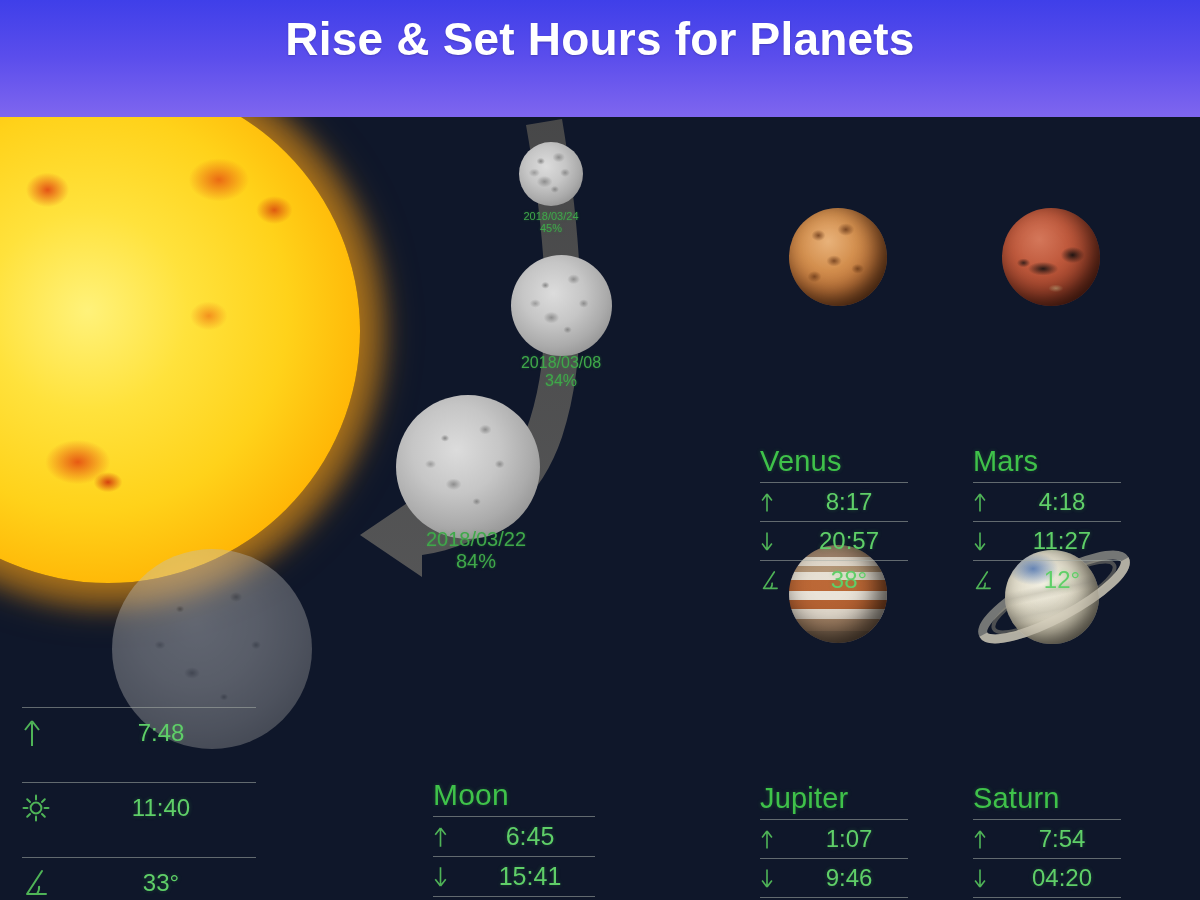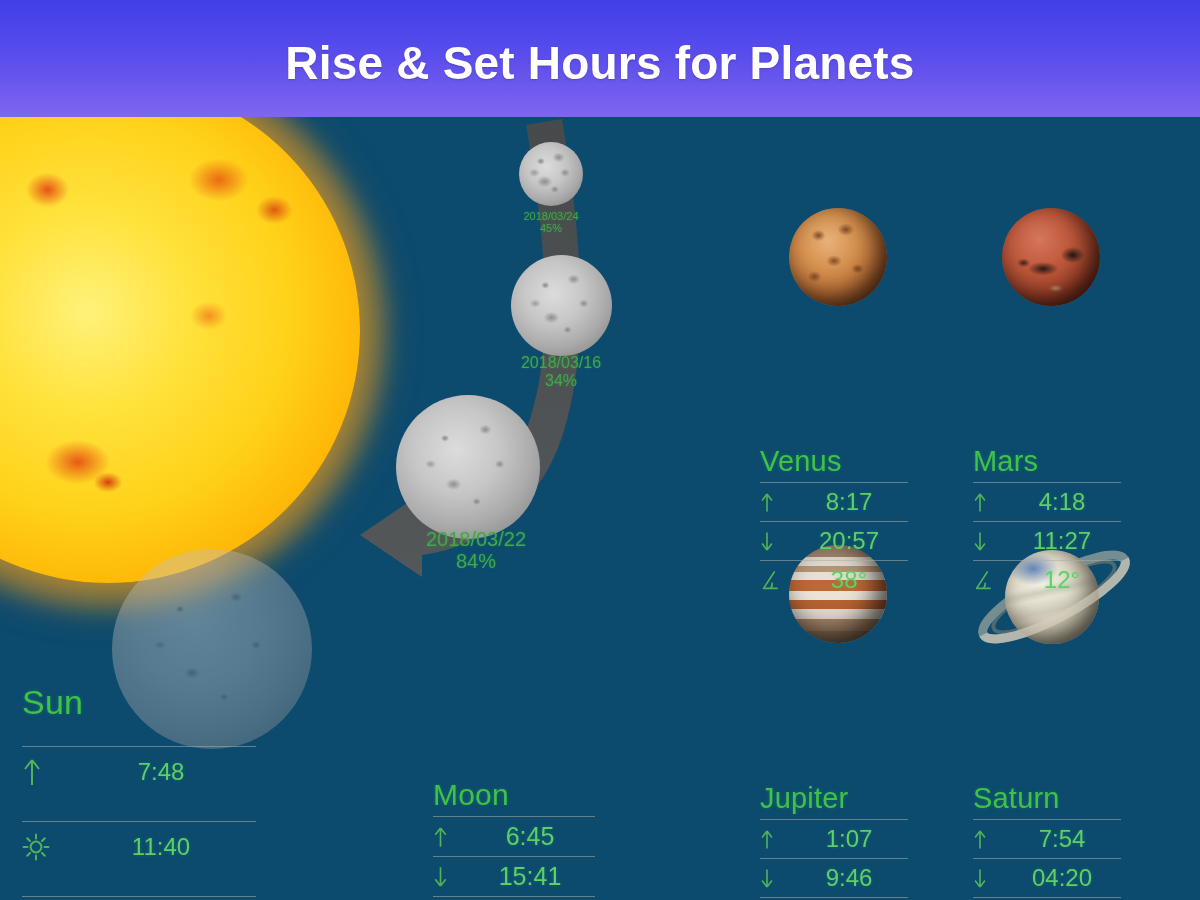--- a/index.html
+++ b/index.html
@@ -26,38 +26,38 @@
     position: absolute;
     left: 0; top: 0;
     width: 1200px;
     height: 117px;
     background: linear-gradient(180deg, #3f3fe9 0%, #5a4dec 48%, #7f66ef 100%);
     overflow: hidden;
   }
   .header-title {
     position: absolute;
     left: 0;
-    top: 36px;
+    top: 12px;
     width: 1200px;
     text-align: center;
     color: #ffffff;
     font-size: 46px;
     font-weight: bold;
     letter-spacing: 0.2px;
     font-family: "Liberation Sans", sans-serif;
     text-shadow: 0 1px 2px rgba(0,0,0,0.20);
   }
 
   
   .stage {
     position: absolute;
     left: 0; top: 117px;
     width: 1200px;
     height: 783px;
-    background: #0c4a6e;
+    background: #0f172a;
     overflow: hidden;
   }
   .starfield {
     position: absolute; inset: 0;
     background:
       radial-gradient(1px 1px at 352px 92px, rgba(120,125,135,.55), transparent 60%),
       radial-gradient(1px 1px at 401px 88px, rgba(110,115,125,.45), transparent 60%),
       radial-gradient(1px 1px at 438px 96px, rgba(130,135,145,.50), transparent 60%),
       radial-gradient(1px 1px at 470px 84px, rgba(100,105,115,.40), transparent 60%),
       radial-gradient(1px 1px at 690px 430px, rgba(90,95,105,.35), transparent 60%),
@@ -265,21 +265,21 @@
     </svg>
 
     <div class="moon" style="left:519px; top:25px; width:64px; height:64px;"></div>
     <div class="moon-label" style="left:486px; top:93px; width:130px; font-size:11px;">
       <div>2018/03/24</div>
       <div>45%</div>
     </div>
 
     <div class="moon" style="left:511px; top:138px; width:101px; height:101px;"></div>
     <div class="moon-label" style="left:496px; top:237px; width:130px; font-size:16px;">
-      <div>2018/03/16</div>
+      <div>2018/03/08</div>
       <div>34%</div>
     </div>
 
     <div class="moon" style="left:396px; top:278px; width:144px; height:144px;"></div>
     <div class="moon-label" style="left:401px; top:411px; width:150px; font-size:20px;">
       <div>2018/03/22</div>
       <div>84%</div>
     </div>
 
     <div class="moon" style="left:112px; top:432px; width:200px; height:200px; opacity:.40;"></div>
@@ -299,21 +299,20 @@
       </svg>
       <div class="planet planet-saturn-body" style="position:absolute; left:36px; top:25px; width:94px; height:94px;"></div>
       <svg viewBox="0 0 170 140" style="position:absolute; inset:0;">
         <g transform="rotate(-28 85 72)">
           <path d="M5 72 A80 21 0 0 0 165 72" fill="none" stroke="#d6d1bf" stroke-width="9" opacity=".62"></path>
         </g>
       </svg>
     </div>
 
     <div class="panel" id="panel-sun">
-      <div class="panel-title">Sun</div>
       <div class="panel-rows">
 
         <div class="prow">
           <span class="glyph">
             <svg class="icon-svg" width="20" height="28" viewBox="0 0 20 28">
               <path d="M10 27 L10 4 M10 2 L3 11 M10 2 L17 11" fill="none" stroke="#4fb457" stroke-width="2"></path>
             </svg>
           </span>
           <span class="value">7:48</span>
         </div>

